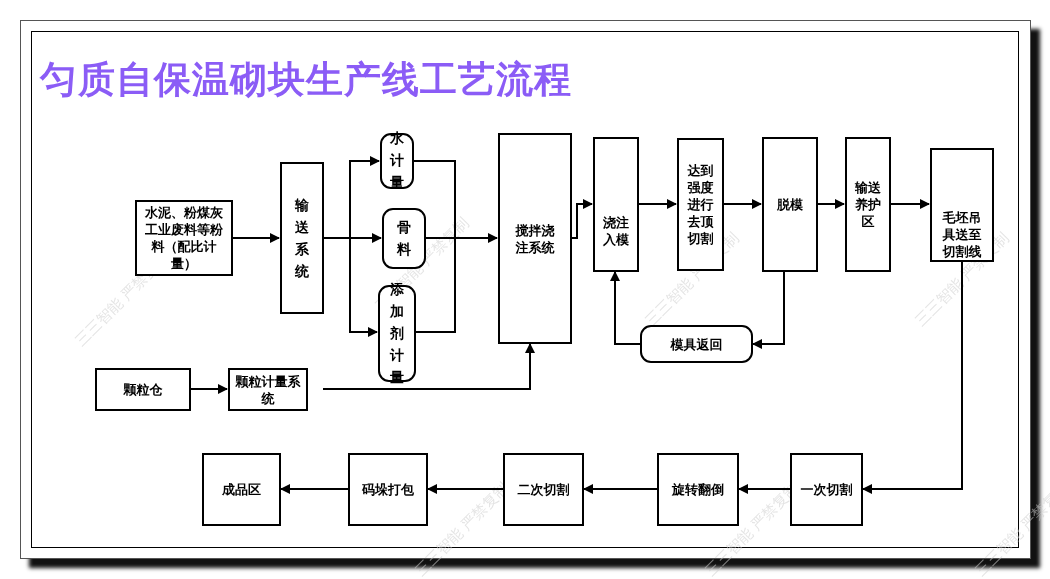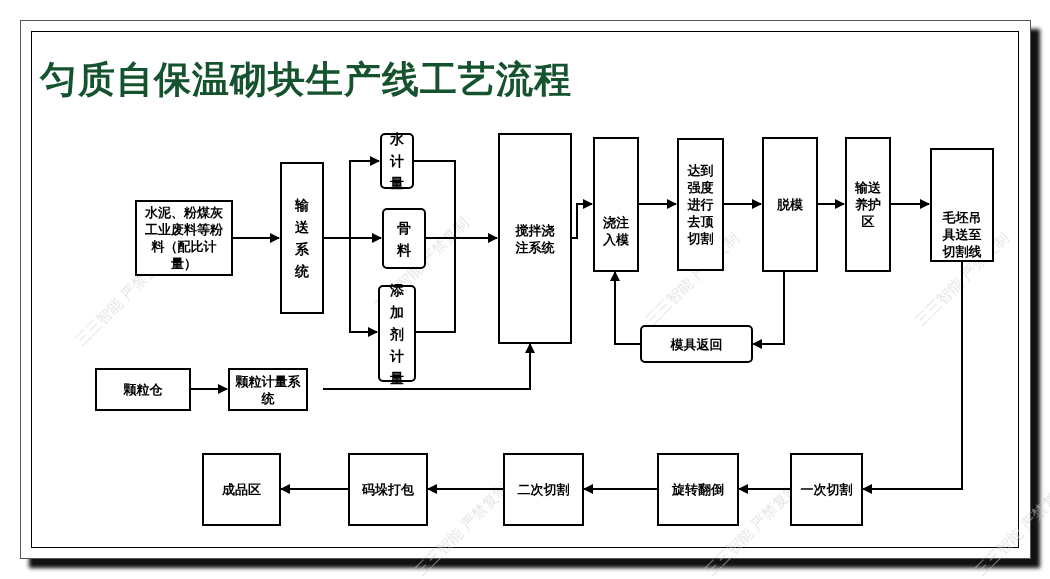--- a/index.html
+++ b/index.html
@@ -5,25 +5,25 @@
   html, body { margin: 0; padding: 0; background: #ffffff; }
   body { width: 1050px; height: 579px; position: relative; overflow: hidden;
          font-family: "DejaVu Sans", "Liberation Sans", sans-serif; }
   #stage { position: absolute; left: 0; top: 0; width: 1050px; height: 579px; }
   .frame-outer { position: absolute; left: 20px; top: 20px; width: 1009px; height: 537px;
                  border: 1px solid #555; background: #fff;
                  box-shadow: 9px 9px 4px #111; }
   .frame-inner { position: absolute; left: 31px; top: 31px; width: 986px; height: 515px;
                  border: 1.5px solid #000; background: #fff; }
   .title { position: absolute; left: 40px; top: 55px; font-size: 37px; font-weight: bold;
-           color: #14532d; letter-spacing: 1px; white-space: nowrap; }
+           color: #8b5cf6; letter-spacing: 1px; white-space: nowrap; }
   .box { position: absolute; box-sizing: border-box; border: 2px solid #000; background: #fff;
          display: flex; align-items: center; justify-content: center; text-align: center;
          font-size: 13px; font-weight: bold; color: #000; line-height: 17px; }
-  .box.rounded { border-radius: 5px; }
+  .box.rounded { border-radius: 11px; font-family: Liberation Serif, serif; }
   .box .lbl { display: block; white-space: pre-line; }
   .box.vert .lbl { width: 1.2em; word-break: break-all; line-height: 22px; font-size: 14px; }
   .watermark { position: absolute; color: #cfcfcf; font-size: 15px; transform: rotate(-45deg);
                white-space: nowrap; opacity: .55; pointer-events: none; }
   svg#wires { position: absolute; left: 0; top: 0; }
 </style>
 </head>
 <body>
 
 <div id="stage">

